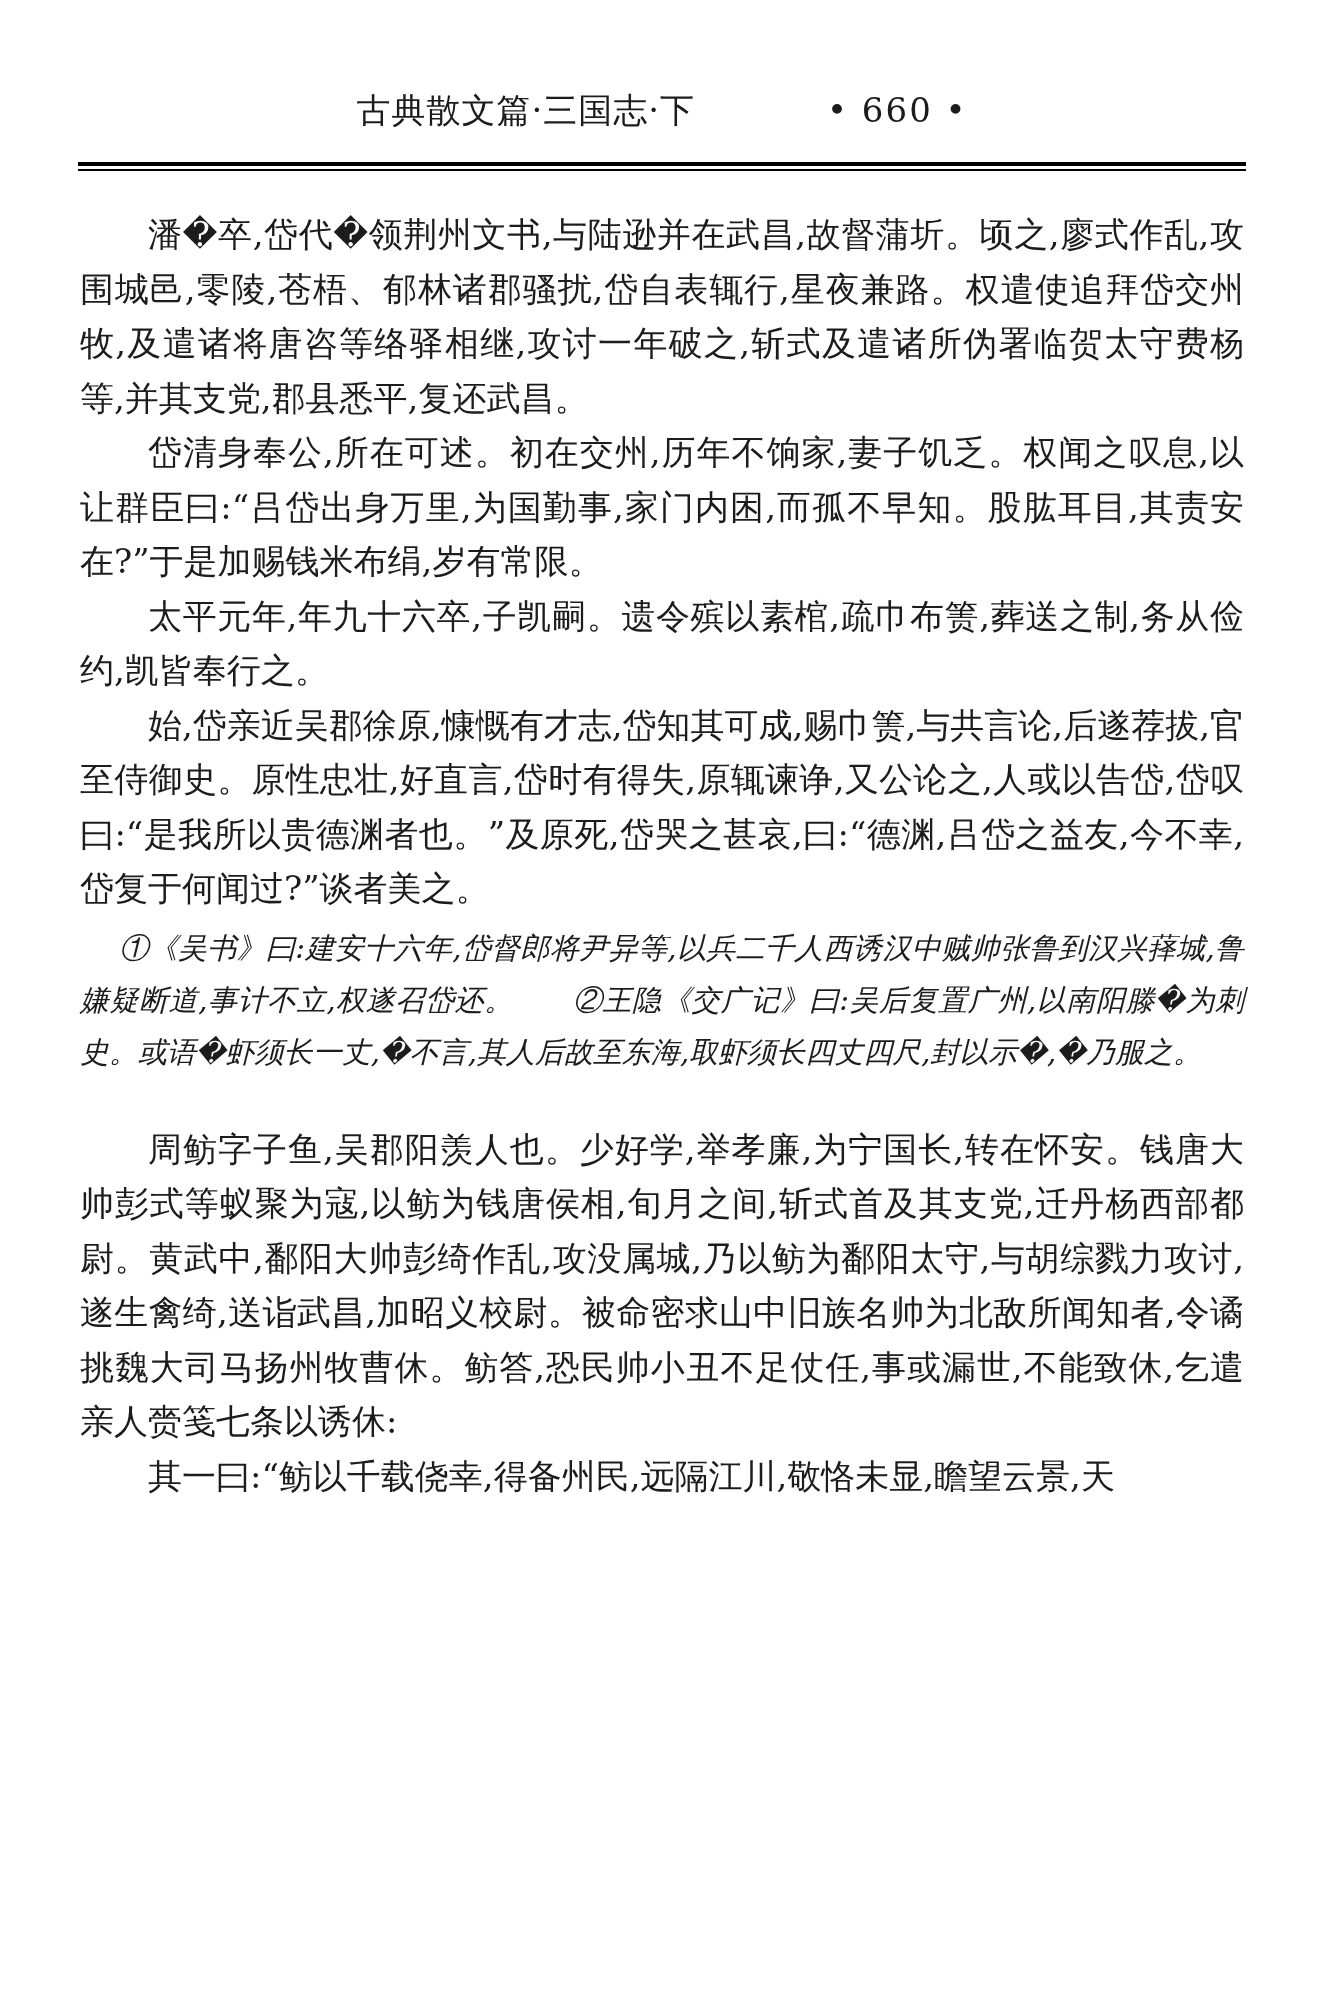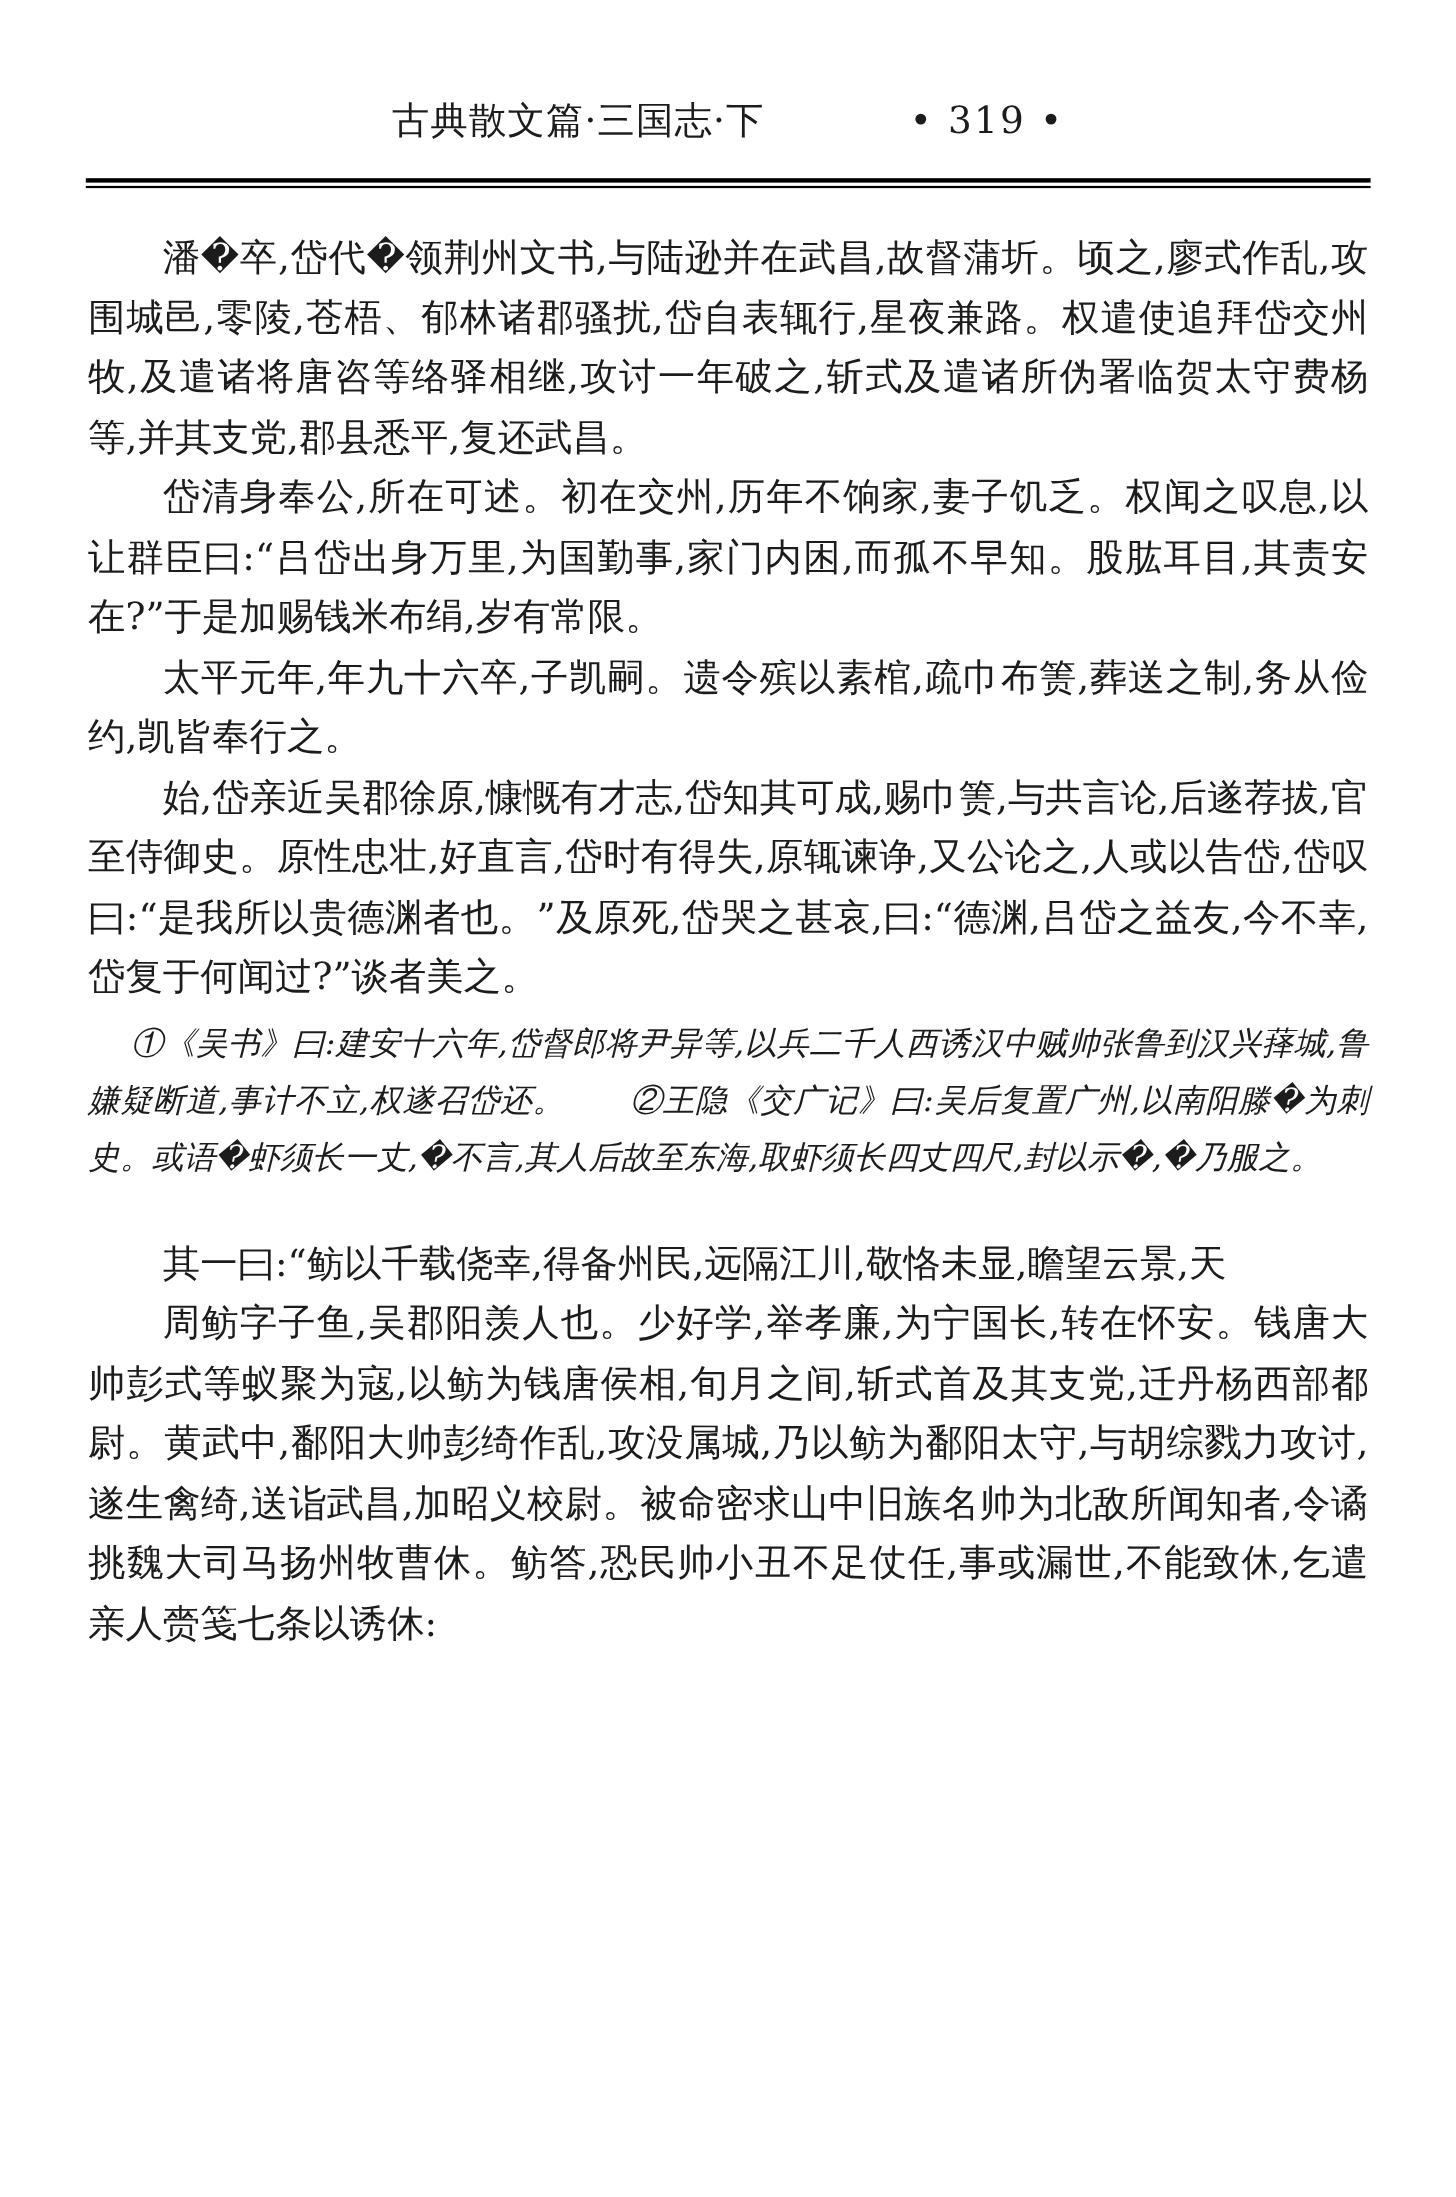--- a/index.html
+++ b/index.html
@@ -65,39 +65,39 @@
     margin-top: 44px;
   }
 </style>
 </head>
 <body>
 
 <div class="page">
 
   <div class="running-head">
     <span class="title">古典散文篇·三国志·下</span>
-    <span class="page-number">• 319 •</span>
+    <span class="page-number">• 660 •</span>
   </div>
 
   <div class="head-rule"></div>
 
   <div class="content">
 
     <p class="body-p">潘�卒,岱代�领荆州文书,与陆逊并在武昌,故督蒲圻。顷之,廖式作乱,攻围城邑,零陵,苍梧、郁林诸郡骚扰,岱自表辄行,星夜兼路。权遣使追拜岱交州牧,及遣诸将唐咨等络驿相继,攻讨一年破之,斩式及遣诸所伪署临贺太守费杨等,并其支党,郡县悉平,复还武昌。</p>
 
 
     <p class="body-p">岱清身奉公,所在可述。初在交州,历年不饷家,妻子饥乏。权闻之叹息,以让群臣曰:“吕岱出身万里,为国勤事,家门内困,而孤不早知。股肱耳目,其责安在?”于是加赐钱米布绢,岁有常限。</p>
 
     <p class="body-p">太平元年,年九十六卒,子凯嗣。遗令殡以素棺,疏巾布箦,葬送之制,务从俭约,凯皆奉行之。</p>
 
     <p class="body-p">始,岱亲近吴郡徐原,慷慨有才志,岱知其可成,赐巾箦,与共言论,后遂荐拔,官至侍御史。原性忠壮,好直言,岱时有得失,原辄谏诤,又公论之,人或以告岱,岱叹曰:“是我所以贵德渊者也。”及原死,岱哭之甚哀,曰:“德渊,吕岱之益友,今不幸,岱复于何闻过?”谈者美之。</p>
 
     <p class="note-p">①《吴书》曰:建安十六年,岱督郎将尹异等,以兵二千人西诱汉中贼帅张鲁到汉兴萚城,鲁嫌疑断道,事计不立,权遂召岱还。　　②王隐《交广记》曰:吴后复置广州,以南阳滕�为刺史。或语�虾须长一丈,�不言,其人后故至东海,取虾须长四丈四尺,封以示�,�乃服之。</p>
 
     <div class="section-2">
+      <p class="body-p">周鲂字子鱼,吴郡阳羡人也。少好学,举孝廉,为宁国长,转在怀安。钱唐大帅彭式等蚁聚为寇,以鲂为钱唐侯相,旬月之间,斩式首及其支党,迁丹杨西部都尉。黄武中,鄱阳大帅彭绮作乱,攻没属城,乃以鲂为鄱阳太守,与胡综戮力攻讨,遂生禽绮,送诣武昌,加昭义校尉。被命密求山中旧族名帅为北敌所闻知者,令谲挑魏大司马扬州牧曹休。鲂答,恐民帅小丑不足仗任,事或漏世,不能致休,乞遣亲人赍笺七条以诱休:</p>
+
       <p class="body-p">其一曰:“鲂以千载侥幸,得备州民,远隔江川,敬恪未显,瞻望云景,天</p>
-
-      <p class="body-p">周鲂字子鱼,吴郡阳羡人也。少好学,举孝廉,为宁国长,转在怀安。钱唐大帅彭式等蚁聚为寇,以鲂为钱唐侯相,旬月之间,斩式首及其支党,迁丹杨西部都尉。黄武中,鄱阳大帅彭绮作乱,攻没属城,乃以鲂为鄱阳太守,与胡综戮力攻讨,遂生禽绮,送诣武昌,加昭义校尉。被命密求山中旧族名帅为北敌所闻知者,令谲挑魏大司马扬州牧曹休。鲂答,恐民帅小丑不足仗任,事或漏世,不能致休,乞遣亲人赍笺七条以诱休:</p>
     </div>
 
   </div>
 
 </div>
 
 </body></html>

